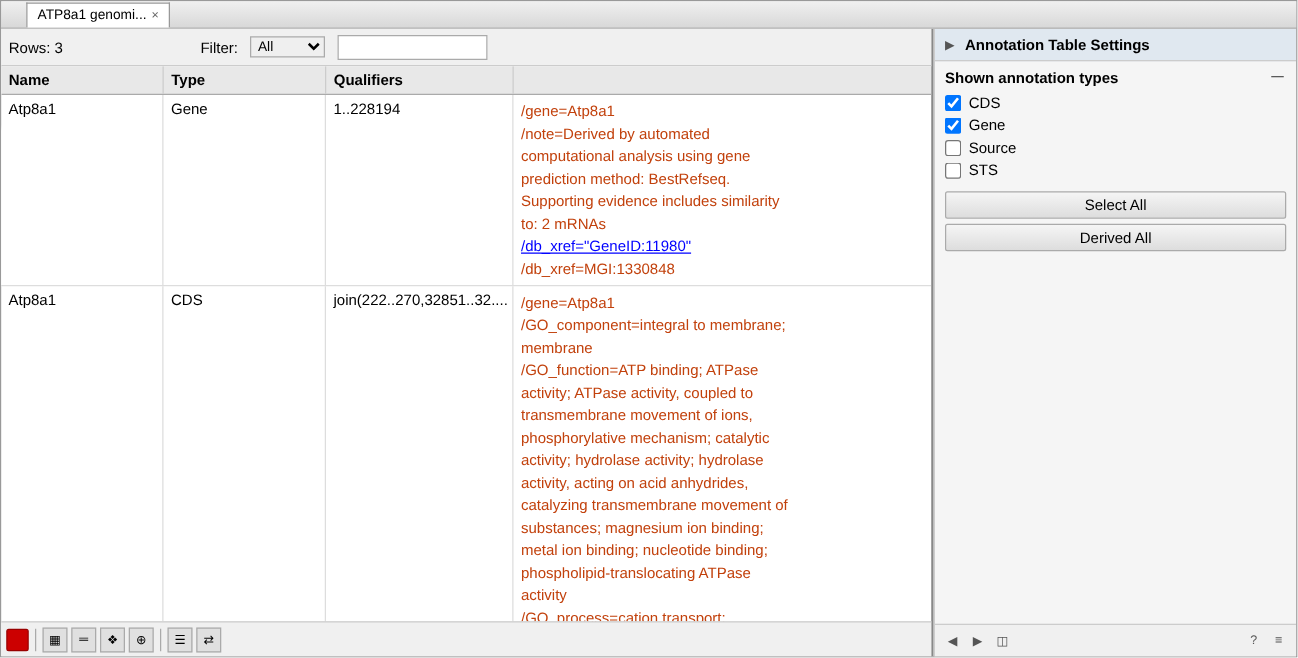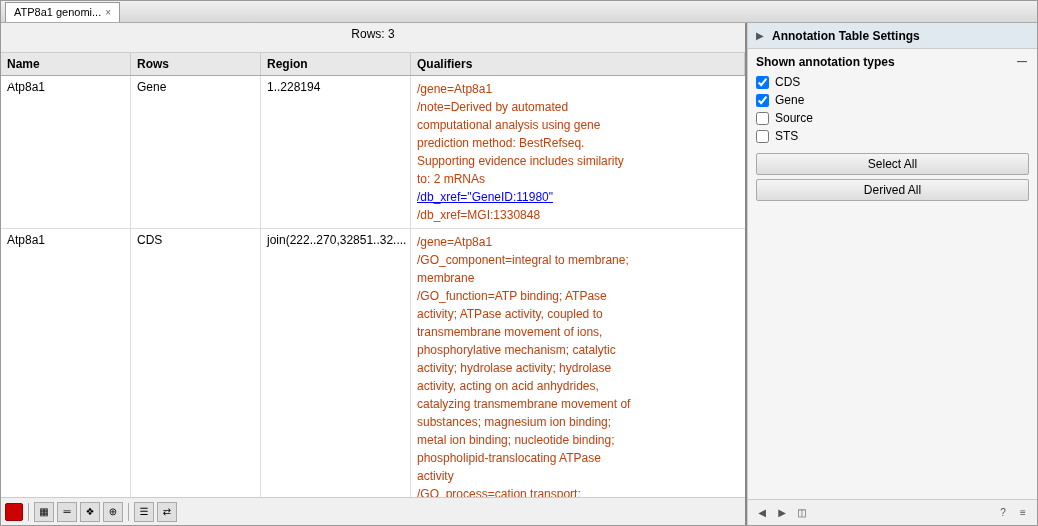--- a/index.html
+++ b/index.html
@@ -19,21 +19,21 @@
       width: 1038px;
       height: 526px;
       display: flex;
       flex-direction: column;
     }
 
     
     .title-bar {
       background: linear-gradient(to bottom, #f0f0f0, #d8d8d8);
       border-bottom: 1px solid #aaa;
-      padding: 2px 4px;
+      padding: 2px 20px;
       display: flex;
       align-items: center;
       height: 22px;
     }
     .title-bar-tab {
       background: #fff;
       border: 1px solid #999;
       border-bottom: none;
       padding: 2px 8px;
       font-size: 11px;
@@ -64,23 +64,22 @@
       background: #fff;
     }
 
     
     .toolbar-row {
       background: #f0f0f0;
       border-bottom: 1px solid #ccc;
       padding: 4px 6px;
       display: flex;
       align-items: center;
-      gap: 22px;
+      gap: 10px;
       height: 30px;
-      flex-direction: column;
     }
     .toolbar-row .rows-info {
       font-size: 12px;
     }
     .toolbar-row .filter-label {
       font-size: 12px;
       margin-left: 100px;
     }
     .filter-select {
       font-size: 11px;
@@ -319,22 +318,21 @@
           <option>Region</option>
           <option>Qualifiers</option>
         </select>
         <input class="filter-input" type="text" style="">
       </div>
 
       <div class="annotation-table">
 
         <div class="table-header">
           <div class="col-header">Name</div>
-          <div class="col-header">Rows</div>
-          <div class="col-header">Region</div>
+          <div class="col-header">Type</div>
           <div class="col-header">Qualifiers</div>
         </div>
 
         <div class="table-scroll-inner">
 
           <div class="table-row">
             <div class="table-cell">Atp8a1</div>
             <div class="table-cell">Gene</div>
             <div class="table-cell">1..228194</div>
             <div class="qualifiers-cell">

